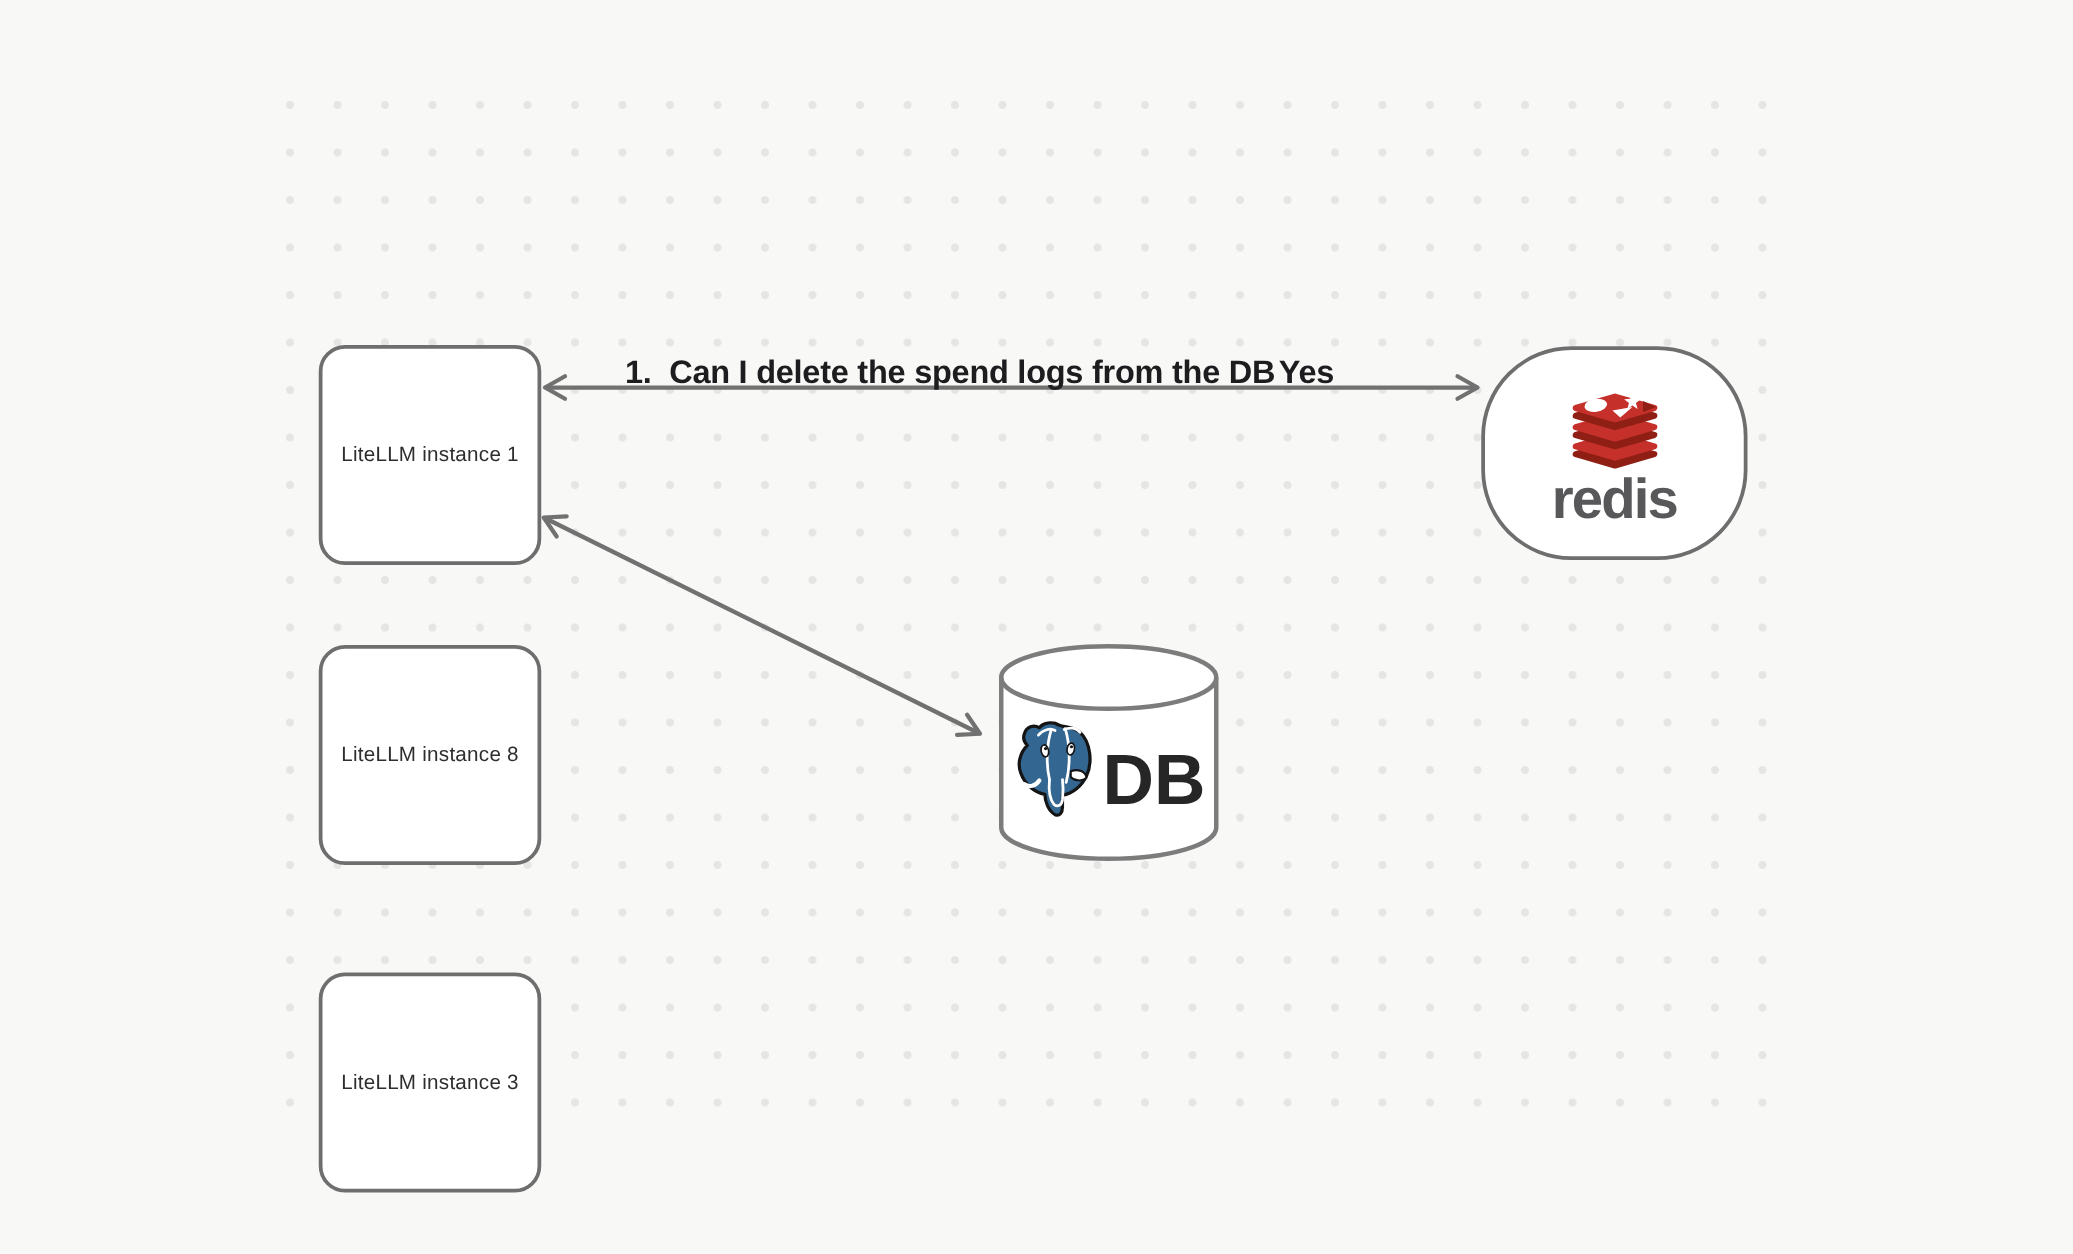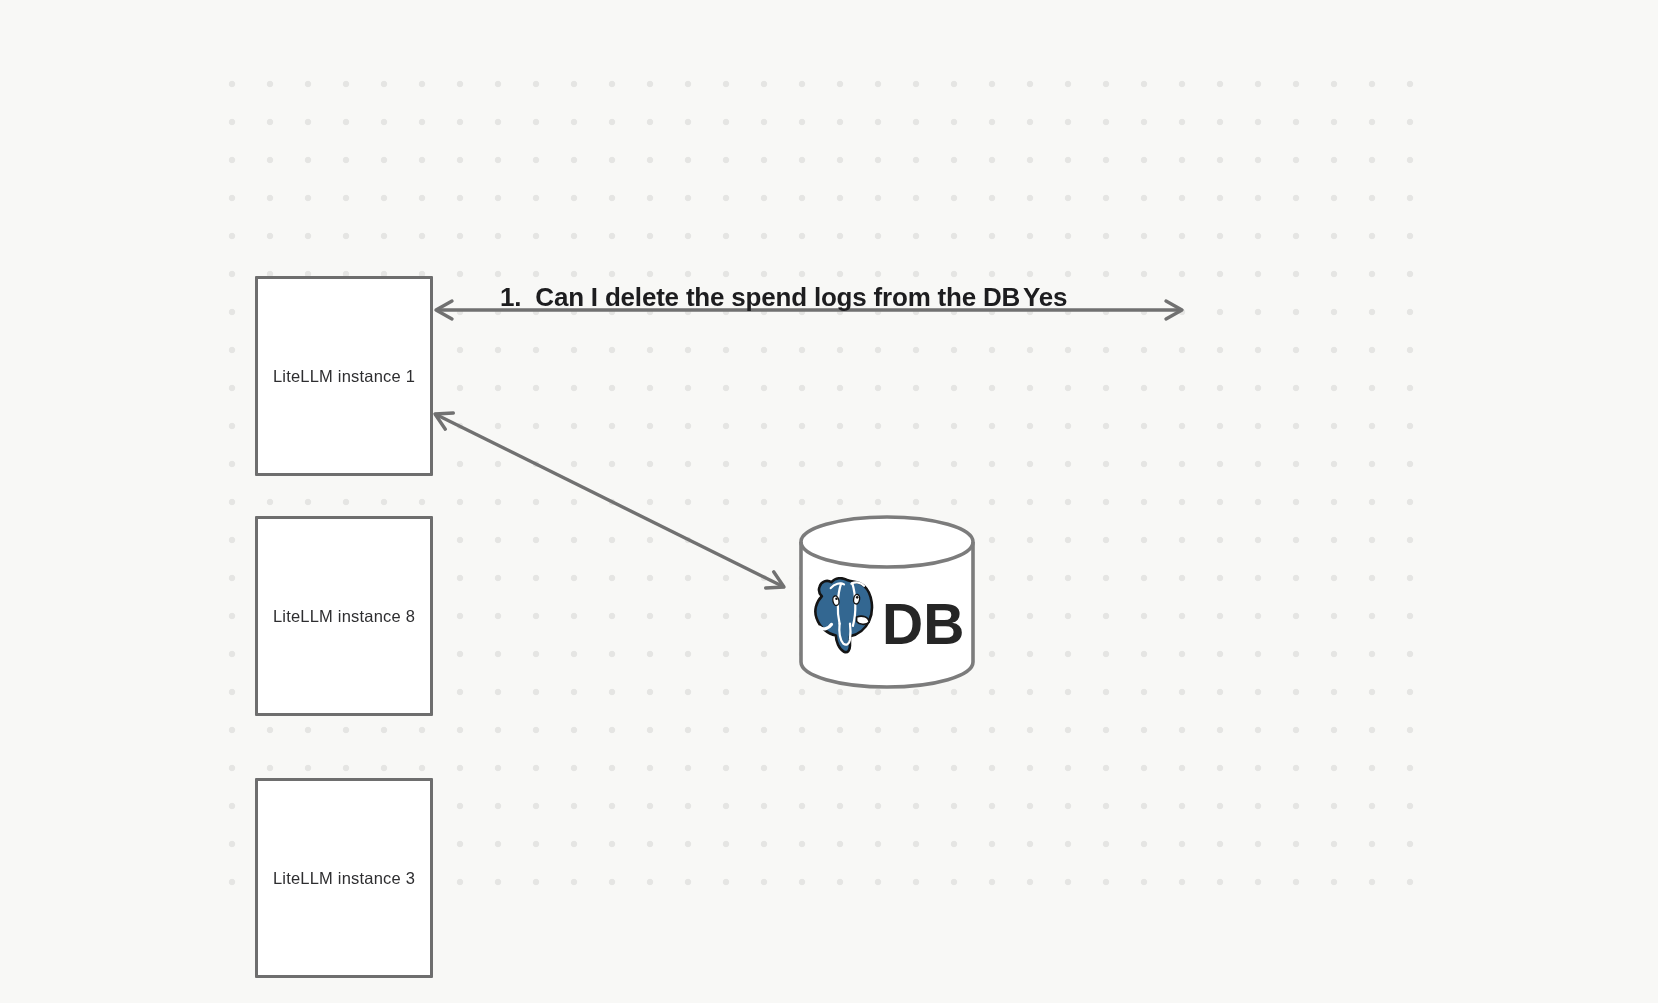--- a/index.html
+++ b/index.html
@@ -1,22 +1,22 @@
 <!DOCTYPE html>
 <html><head>
 <meta charset="utf-8">
 <style>
   html,body{margin:0;padding:0;background:#f8f8f6;font-family:"Liberation Sans",sans-serif;}
   .canvas{position:relative;width:1658px;height:1003px;background:#f8f8f6;overflow:hidden;}
   .dots{position:absolute;left:213px;top:65px;width:1217px;height:837px;
         background-image:radial-gradient(circle,#e5e5e3 2.8px,rgba(0,0,0,0) 3.6px);
         background-size:38px 38px;}
   .connectors{position:absolute;left:0;top:0;}
-  .node-box{position:absolute;width:178px;height:200px;box-sizing:border-box;
-            background:#ffffff;border:3px solid #6e6e6e;border-radius:1px;
+  .node-box{position:absolute;width:178px;height:176px;box-sizing:border-box;
+            background:#ffffff;border:3px solid #6e6e6e;border-radius:21px;
             display:flex;align-items:center;justify-content:center;}
   .node-box .lbl{font-size:16.5px;color:#2e2e30;letter-spacing:.2px;}
   .redis-node{position:absolute;left:1185px;top:277px;width:213px;height:171px;box-sizing:border-box;
               background:#ffffff;border:3px solid #6e6e6e;border-radius:72px;
               display:flex;flex-direction:column;align-items:center;justify-content:center;padding-top:6px;}
   .redis-word{font-size:45px;font-weight:700;letter-spacing:-1.5px;color:#58585a;line-height:1;margin-top:-2px;}
   .db-node{position:absolute;left:797px;top:513px;width:180px;height:178px;}
   .db-node .cyl{position:absolute;left:0;top:0;}
   .db-node .pg{position:absolute;left:13px;top:64px;}
   .db-node .db-lbl{position:absolute;left:85px;top:83px;font-size:57px;font-weight:600;color:#262626;line-height:1;}
@@ -42,20 +42,39 @@
   <div class="node-box" style="left:255px;top:276px;">
     <span class="lbl">LiteLLM instance 1</span>
   </div>
   <div class="node-box" style="left:255px;top:516px;">
     <span class="lbl">LiteLLM instance 8</span>
   </div>
   <div class="node-box" style="left:255px;top:755px;margin-top:23px;">
     <span class="lbl">LiteLLM instance 3</span>
   </div>
 
+  <div class="redis-node">
+    <svg width="84" height="67" viewBox="0 0 120 96">
+
+      <path d="M60,62 L105,75 L60,88 L15,75 Z" fill="#8f1f15" stroke="#8f1f15" stroke-width="7" stroke-linejoin="round"></path>
+      <path d="M60,53 L105,66 L60,79 L15,66 Z" fill="#c6302b" stroke="#c6302b" stroke-width="7" stroke-linejoin="round"></path>
+
+      <path d="M60,40 L105,53 L60,66 L15,53 Z" fill="#8f1f15" stroke="#8f1f15" stroke-width="7" stroke-linejoin="round"></path>
+      <path d="M60,31 L105,44 L60,57 L15,44 Z" fill="#c6302b" stroke="#c6302b" stroke-width="7" stroke-linejoin="round"></path>
+
+      <path d="M60,18 L105,31 L60,44 L15,31 Z" fill="#8f1f15" stroke="#8f1f15" stroke-width="7" stroke-linejoin="round"></path>
+      <path d="M60,9 L105,22 L60,35 L15,22 Z" fill="#c6302b" stroke="#c6302b" stroke-width="7" stroke-linejoin="round"></path>
+
+      <ellipse cx="38" cy="19" rx="13" ry="7.5" fill="#ffffff" transform="rotate(-8 38 19)"></ellipse>
+      <polygon points="80,5 82.5,11.6 89.5,11.9 84,16.3 85.9,23.1 80,19.2 74.1,23.1 76,16.3 70.5,11.9 77.5,11.6" fill="#ffffff"></polygon>
+      <polygon points="57,25 80,21 66,33" fill="#ffffff"></polygon>
+      <polygon points="92,14 107,21 92,27" fill="#8f1f15"></polygon>
+    </svg>
+    <div class="redis-word">redis</div>
+  </div>
 
   <div class="db-node">
     <svg class="cyl" width="180" height="178" viewBox="0 0 180 178">
       <path d="M4,29 L4,149 A86,25 0 0 0 176,149 L176,29 A86,25 0 0 0 4,29 Z" fill="#ffffff" stroke="#7c7c7c" stroke-width="3.6"></path>
       <path d="M4,29 A86,25 0 0 0 176,29" fill="none" stroke="#7c7c7c" stroke-width="3.6"></path>
     </svg>
     <svg class="pg" width="74" height="77" viewBox="0 0 100 104">
       <path d="M50,4 C43,0 34,1 29,7 C23,3 15,6 13,13 C11,18 13,23 16,26 C8,34 5,46 9,56 C13,68 24,77 35,79 C35,87 39,97 46,101 C51,103 54,99 54,93 L54,80 C65,78 75,70 80,59 C87,44 84,22 73,12 C66,5 57,7 50,4 Z" fill="#336791" stroke="#141414" stroke-width="3.5" stroke-linejoin="round"></path>
       <path d="M42,9 C37,24 36,46 40,63" fill="none" stroke="#ffffff" stroke-width="3" stroke-linecap="round"></path>
       <path d="M57,8 C62,24 63,48 58,66" fill="none" stroke="#ffffff" stroke-width="3" stroke-linecap="round"></path>

